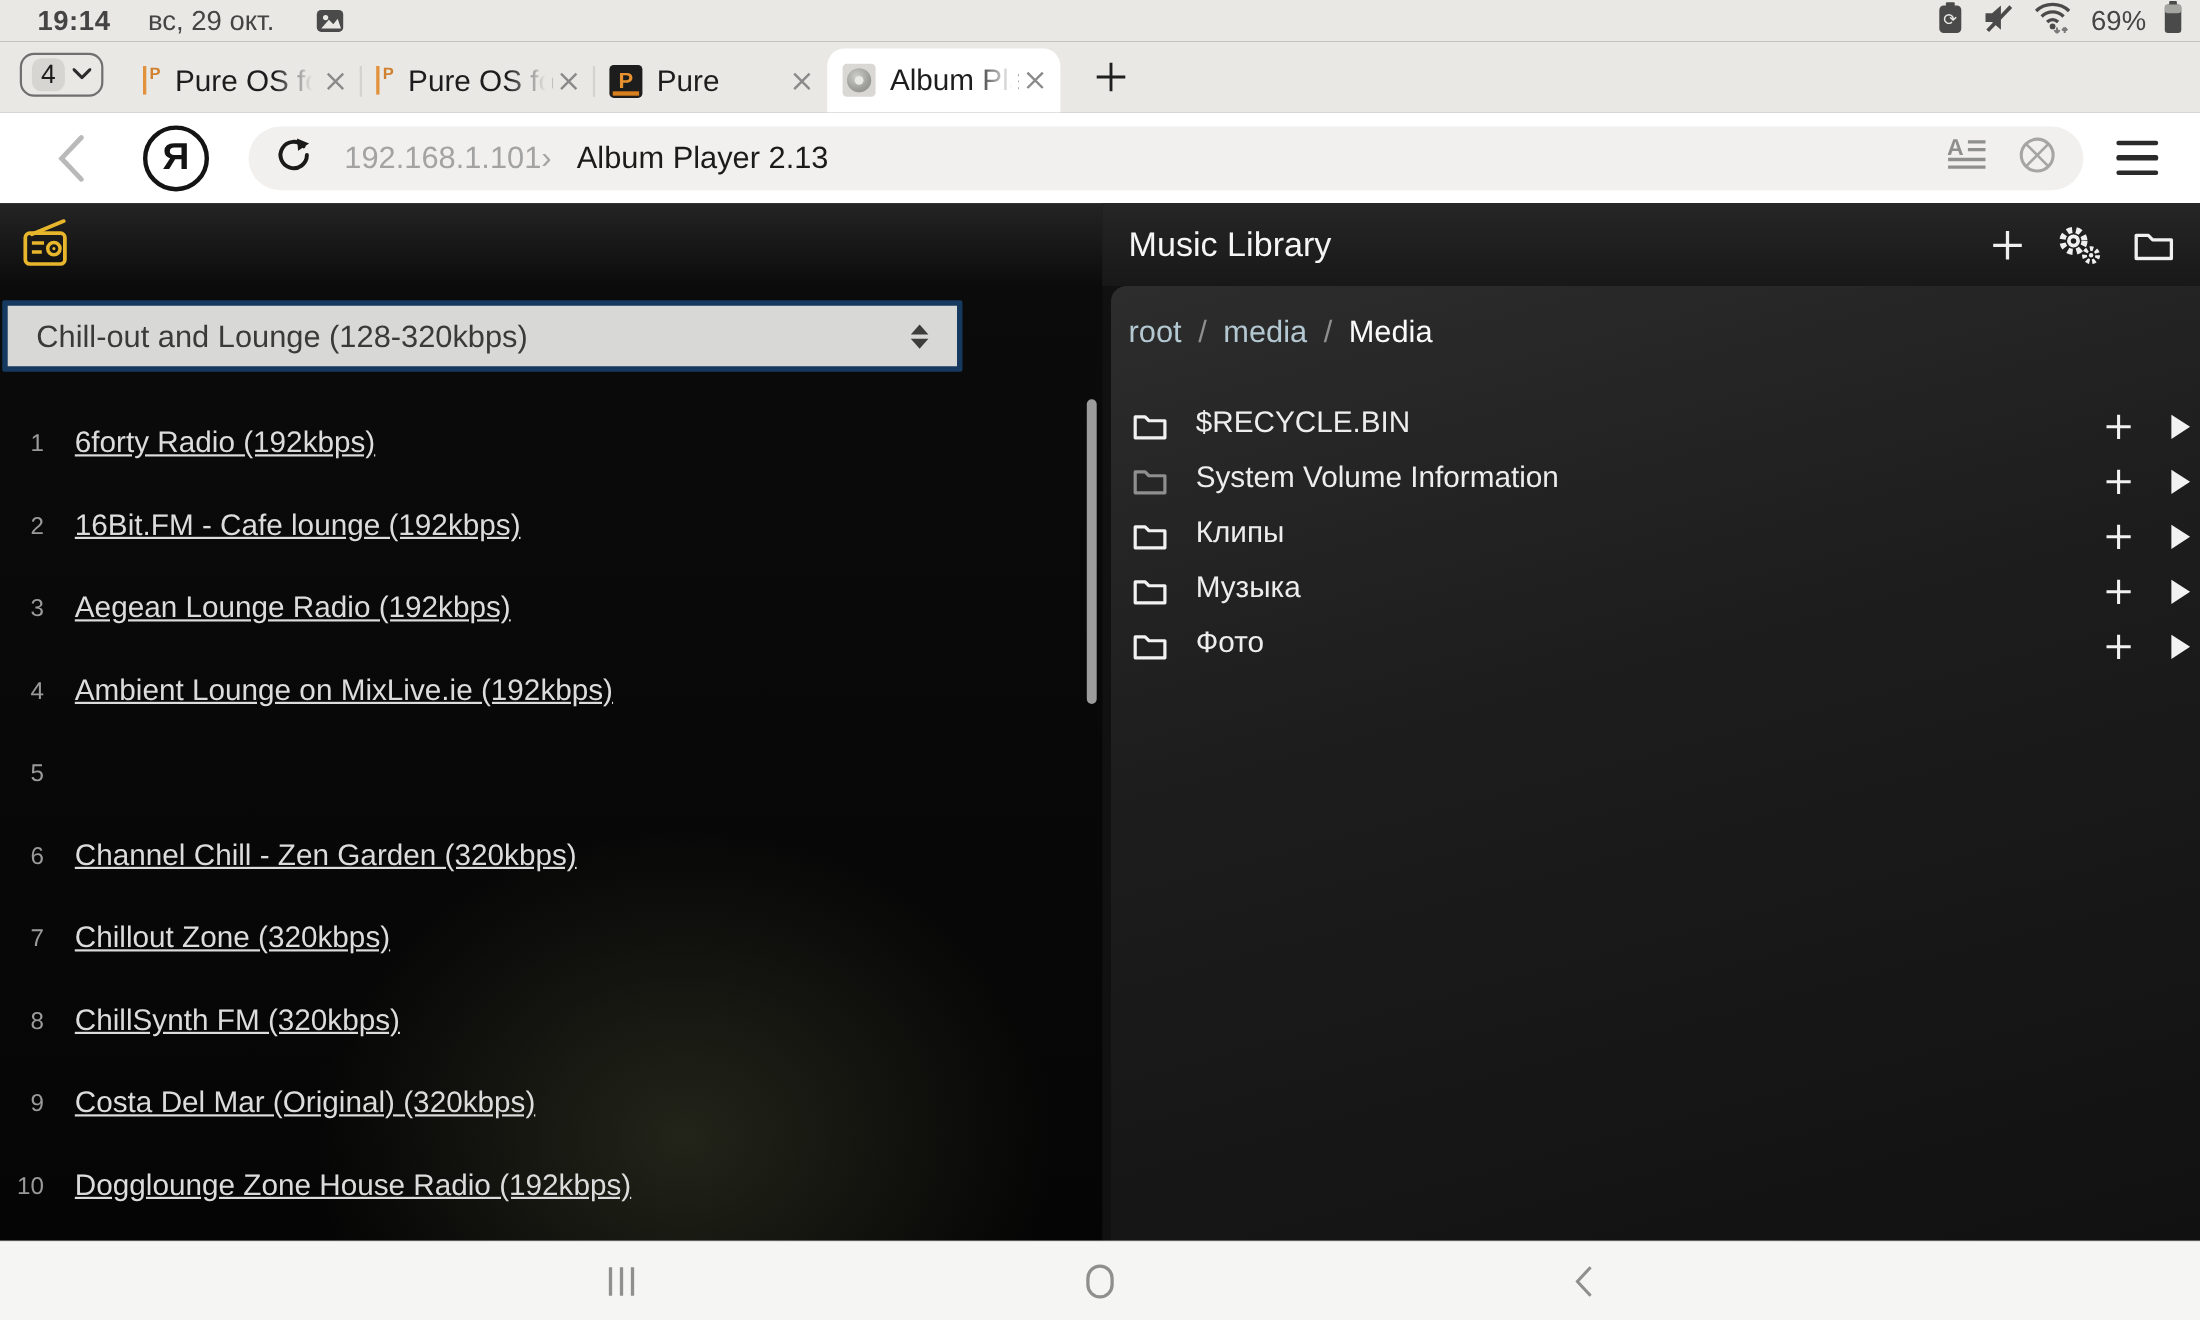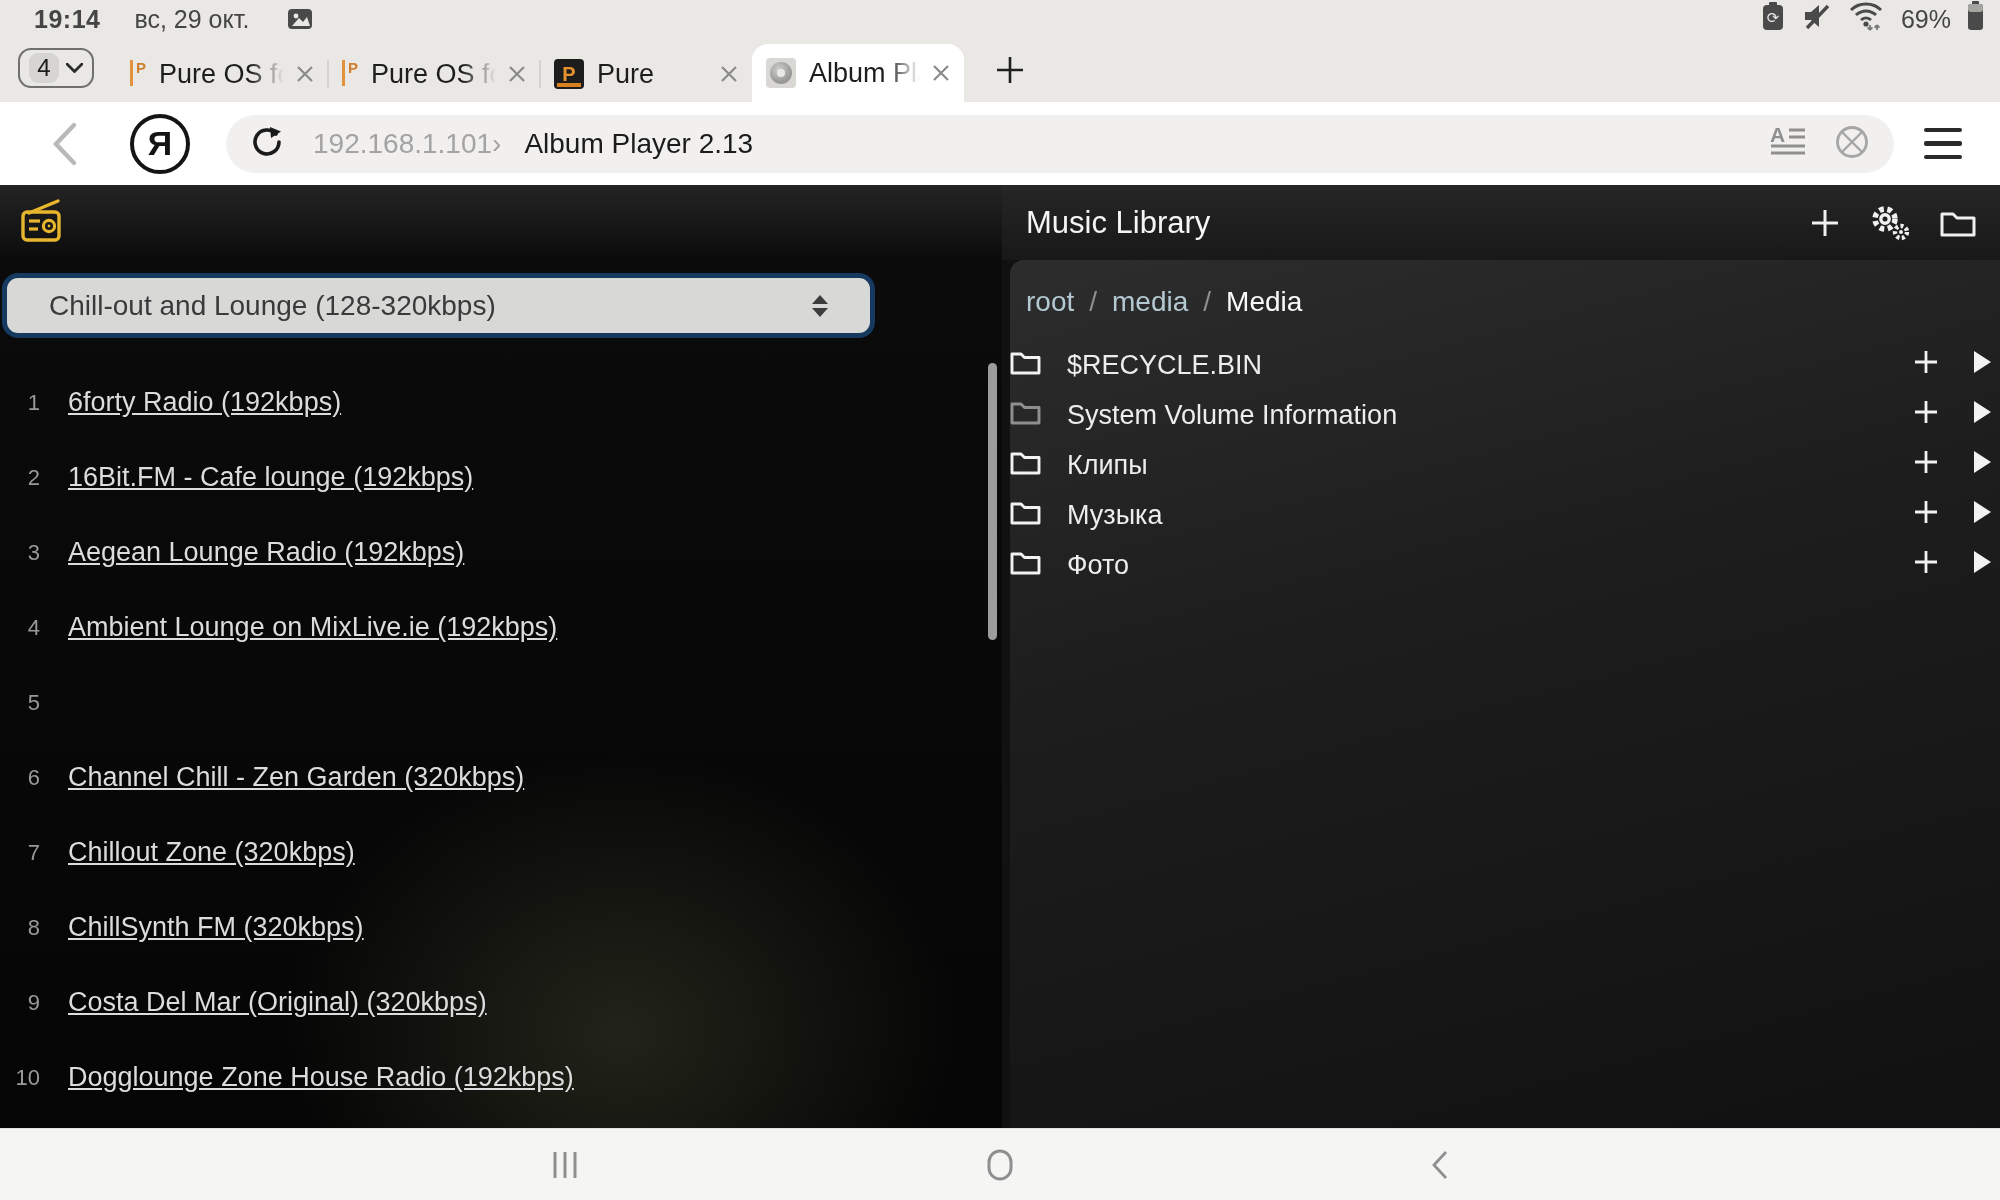--- a/index.html
+++ b/index.html
@@ -68,22 +68,22 @@
   .hamburger i { width:38px; height:4.5px; background:#2a2a2a; border-radius:2px; }
 
   
   .app { position:absolute; top:185px; left:0; right:0; bottom:72px; background:#000; }
   .left-pane { position:absolute; left:0; top:0; width:1002px; height:100%;
     background:
       radial-gradient(48% 42% at 62% 90%, rgba(94,100,66,.32), rgba(0,0,0,0) 70%),
       linear-gradient(180deg, #242424 0%, #0b0b0b 8%, #050505 100%); }
   .radio-icon { position:absolute; left:20px; top:12px; }
   .genre-select { position:absolute; left:2px; top:88px; width:873px; height:65px;
-    background:#d8d8d6; border:5px solid #16395f; border-radius:16px; display:flex;
-    align-items:center; padding:0 42px; cursor:pointer; }
+    background:#d8d8d6; border:5px solid #16395f; border-radius:2px; display:flex;
+    align-items:center; padding:0 26px; cursor:pointer; }
   .genre-select .val { font-size:28px; color:#3a3a3a; }
   .spinner { margin-left:auto; display:flex; flex-direction:column; gap:4px; }
   .spinner i { width:0; height:0; border-left:8px solid transparent; border-right:8px solid transparent; }
   .spinner .up { border-bottom:9px solid #3d3d3d; }
   .spinner .down { border-top:9px solid #3d3d3d; }
   .stations { position:absolute; left:0; right:30px; top:180px; }
   .station-row { height:75px; display:flex; align-items:center; cursor:pointer; }
   .st-num { width:40px; text-align:right; font-size:22px; color:#9a9a9a; flex-shrink:0; }
   .st-name { margin-left:28px; font-size:27px; color:#dcdcdc; white-space:nowrap;text-decoration:underline; }
   .scroll-thumb { position:absolute; left:988px; top:178px; width:9px; height:277px;
@@ -97,21 +97,21 @@
     display:flex; align-items:center; gap:28px; }
   .lib-actions > span { display:flex; cursor:pointer; }
   .lib-panel { position:absolute; left:8px; right:0; top:75px; bottom:0;
     border-top-left-radius:14px;
     background:linear-gradient(165deg, #2d2d2d 0%, #1d1d1d 40%, #111 100%); }
   .breadcrumb { padding:26px 0 0 16px; display:flex; align-items:flex-start; gap:15px; font-size:28px; }
   .bc-link { color:#b4c8d2; cursor:pointer; }
   .bc-sep { color:#8f8f8f; }
   .bc-current { color:#fafafa; }
   .folders { margin-top:32px; }
-  .folder-row { height:50px; display:flex; align-items:flex-start; 
+  .folder-row { height:50px; display:flex; align-items:flex-end; padding-left:20px;
     position:relative; cursor:pointer; color:#f2f2f2; }
   .folder-row.dimmed { color:#8f8f8f; }
   .folder-glyph { display:flex; margin-right:26px; }
   .folder-name { font-size:27px; color:#ededed; }
   .row-plus { position:absolute; right:62px; display:flex; cursor:pointer; }
   .row-play { position:absolute; right:8px; display:flex; cursor:pointer; }
 
   
   .nav-bar { position:absolute; bottom:0; left:0; right:0; height:72px; background:#f5f5f3;
     border-top:1px solid #e2e2df; }

